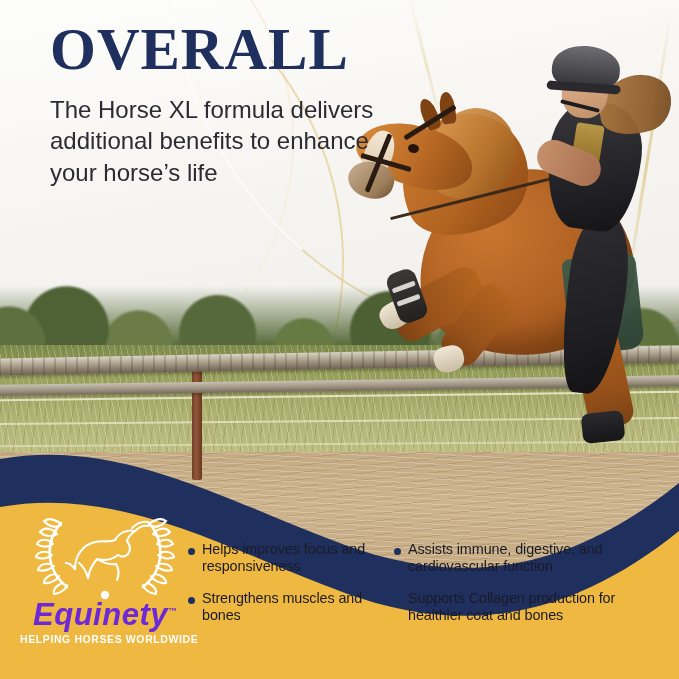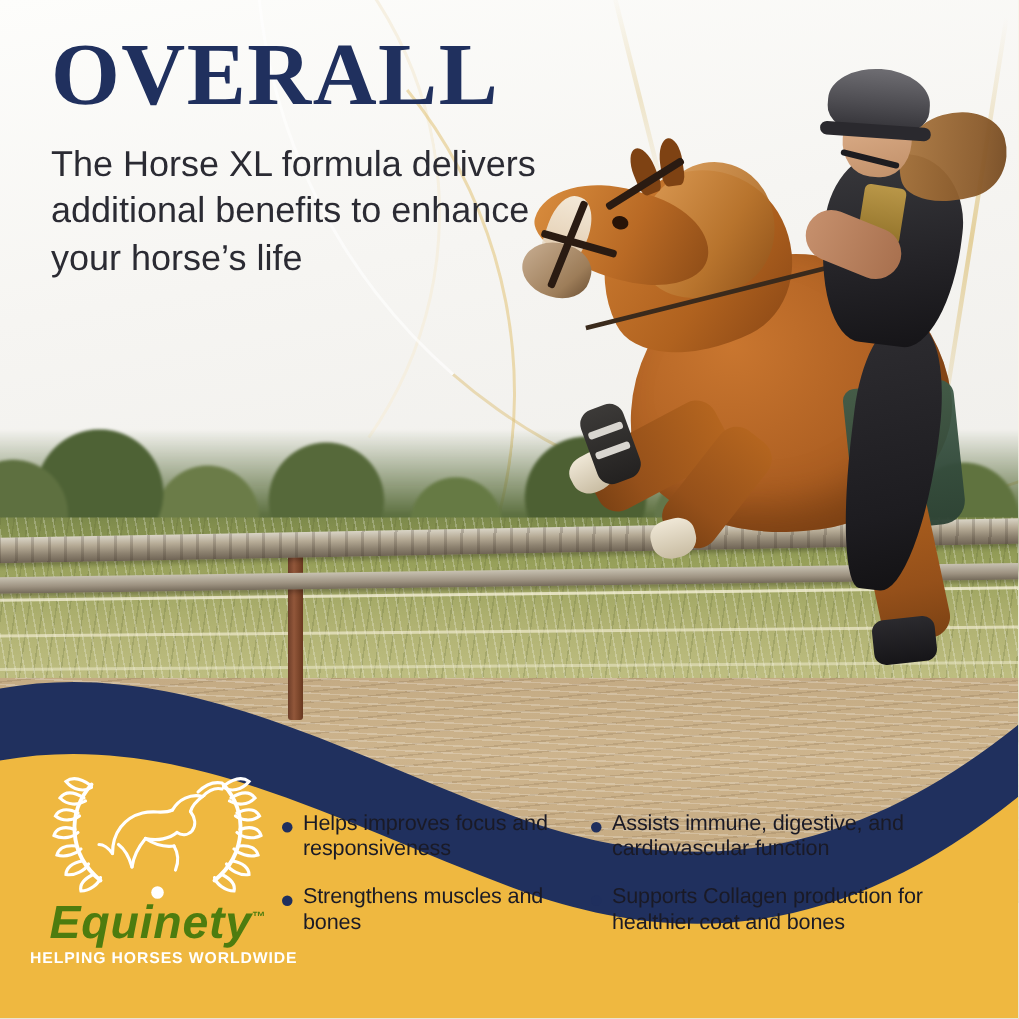--- a/index.html
+++ b/index.html
@@ -412,21 +412,21 @@
     color: #ffffff;
   }
   .logo-mark { width: 148px; height: 92px; display:block; margin: 0 auto; }
   .logo-word {
     font-family: "Liberation Sans", sans-serif;
     font-style: italic;
     font-weight: bold;
     font-size: 31px;
     letter-spacing: .5px;
     line-height: 1;
-    color: #4d7c0f;
+    color: #6d28d9;
     margin-top: -2px;
     position: relative;
     display: inline-block;
   }
   .logo-tm {
     font-size: 9px;
     font-style: normal;
     vertical-align: super;
     letter-spacing: 0;
   }
@@ -467,21 +467,21 @@
     font-family: "Liberation Sans", sans-serif;
     font-size: 14.4px;
     line-height: 1.16;
     color: #1a1a26;
     letter-spacing: -.1px;
   }
 
   
   .copy {
     position: absolute;
-    left: 34px; top: 22px;
+    left: 50px; top: 22px;
     width: 380px;
     z-index: 5;
   }
   .h-line {
     font-family: "Liberation Serif", serif;
     font-weight: bold;
     color: #20305e;
     line-height: .92;
     letter-spacing: .5px;
     margin: 0;

